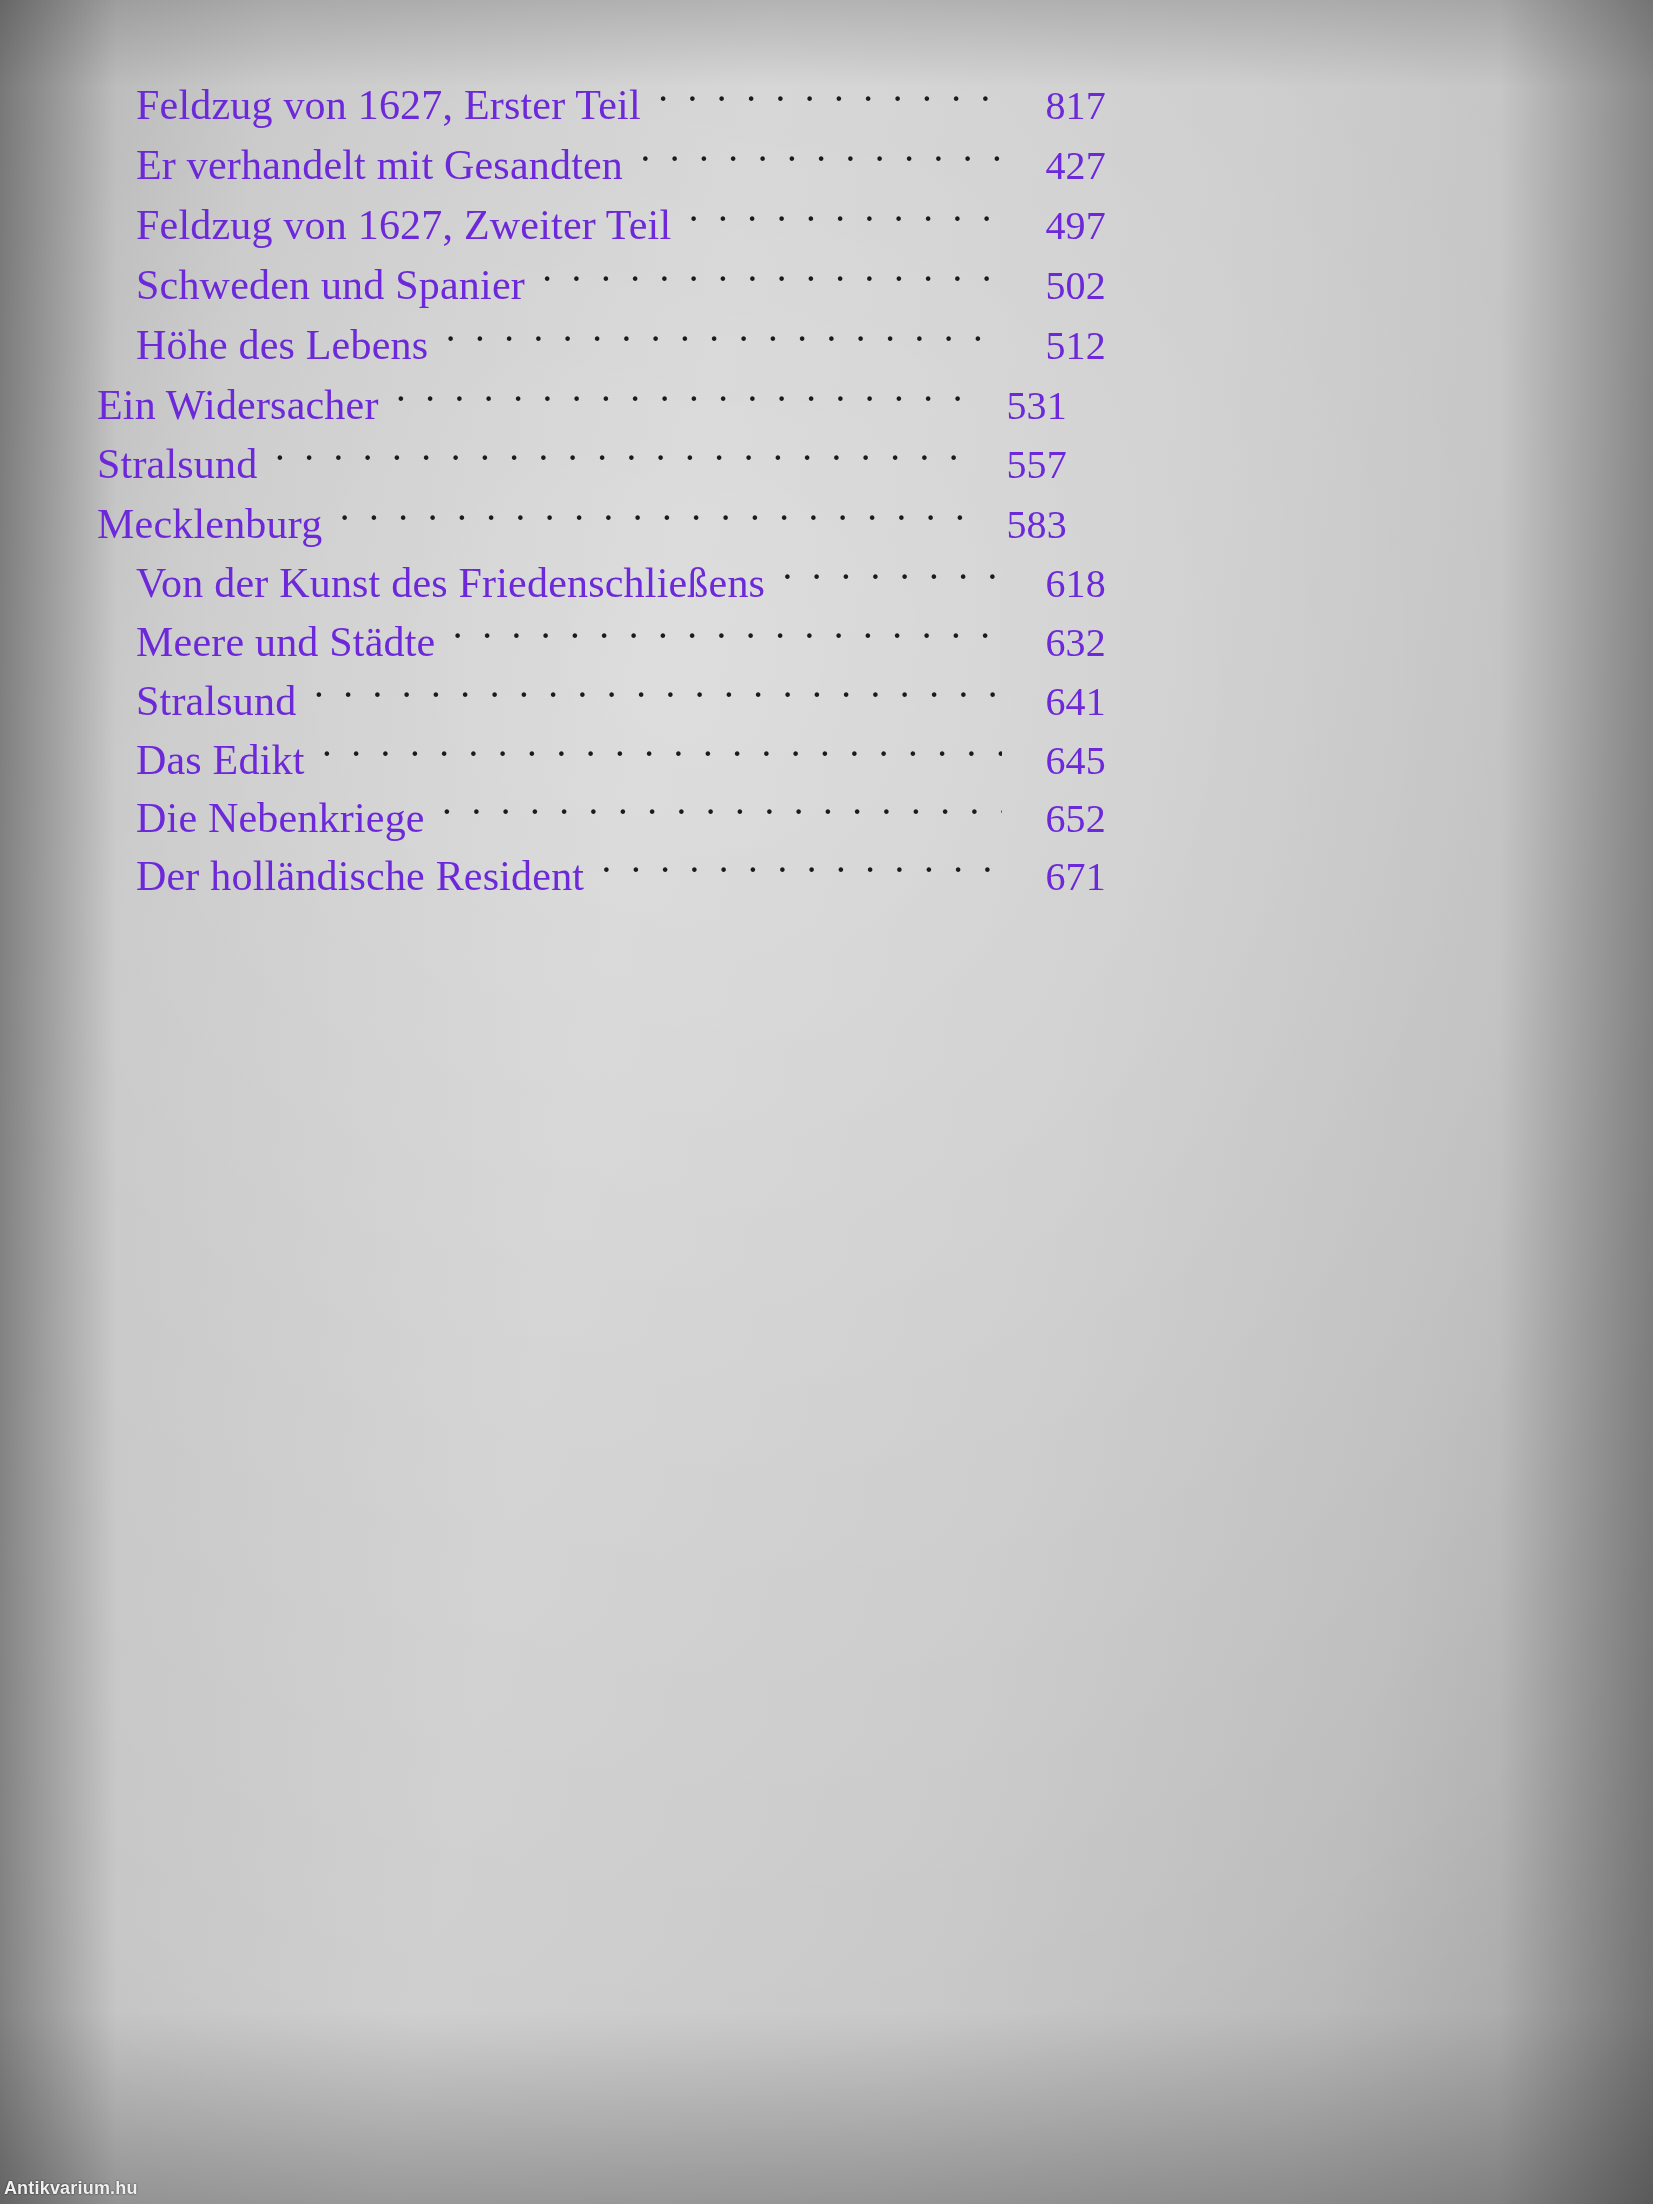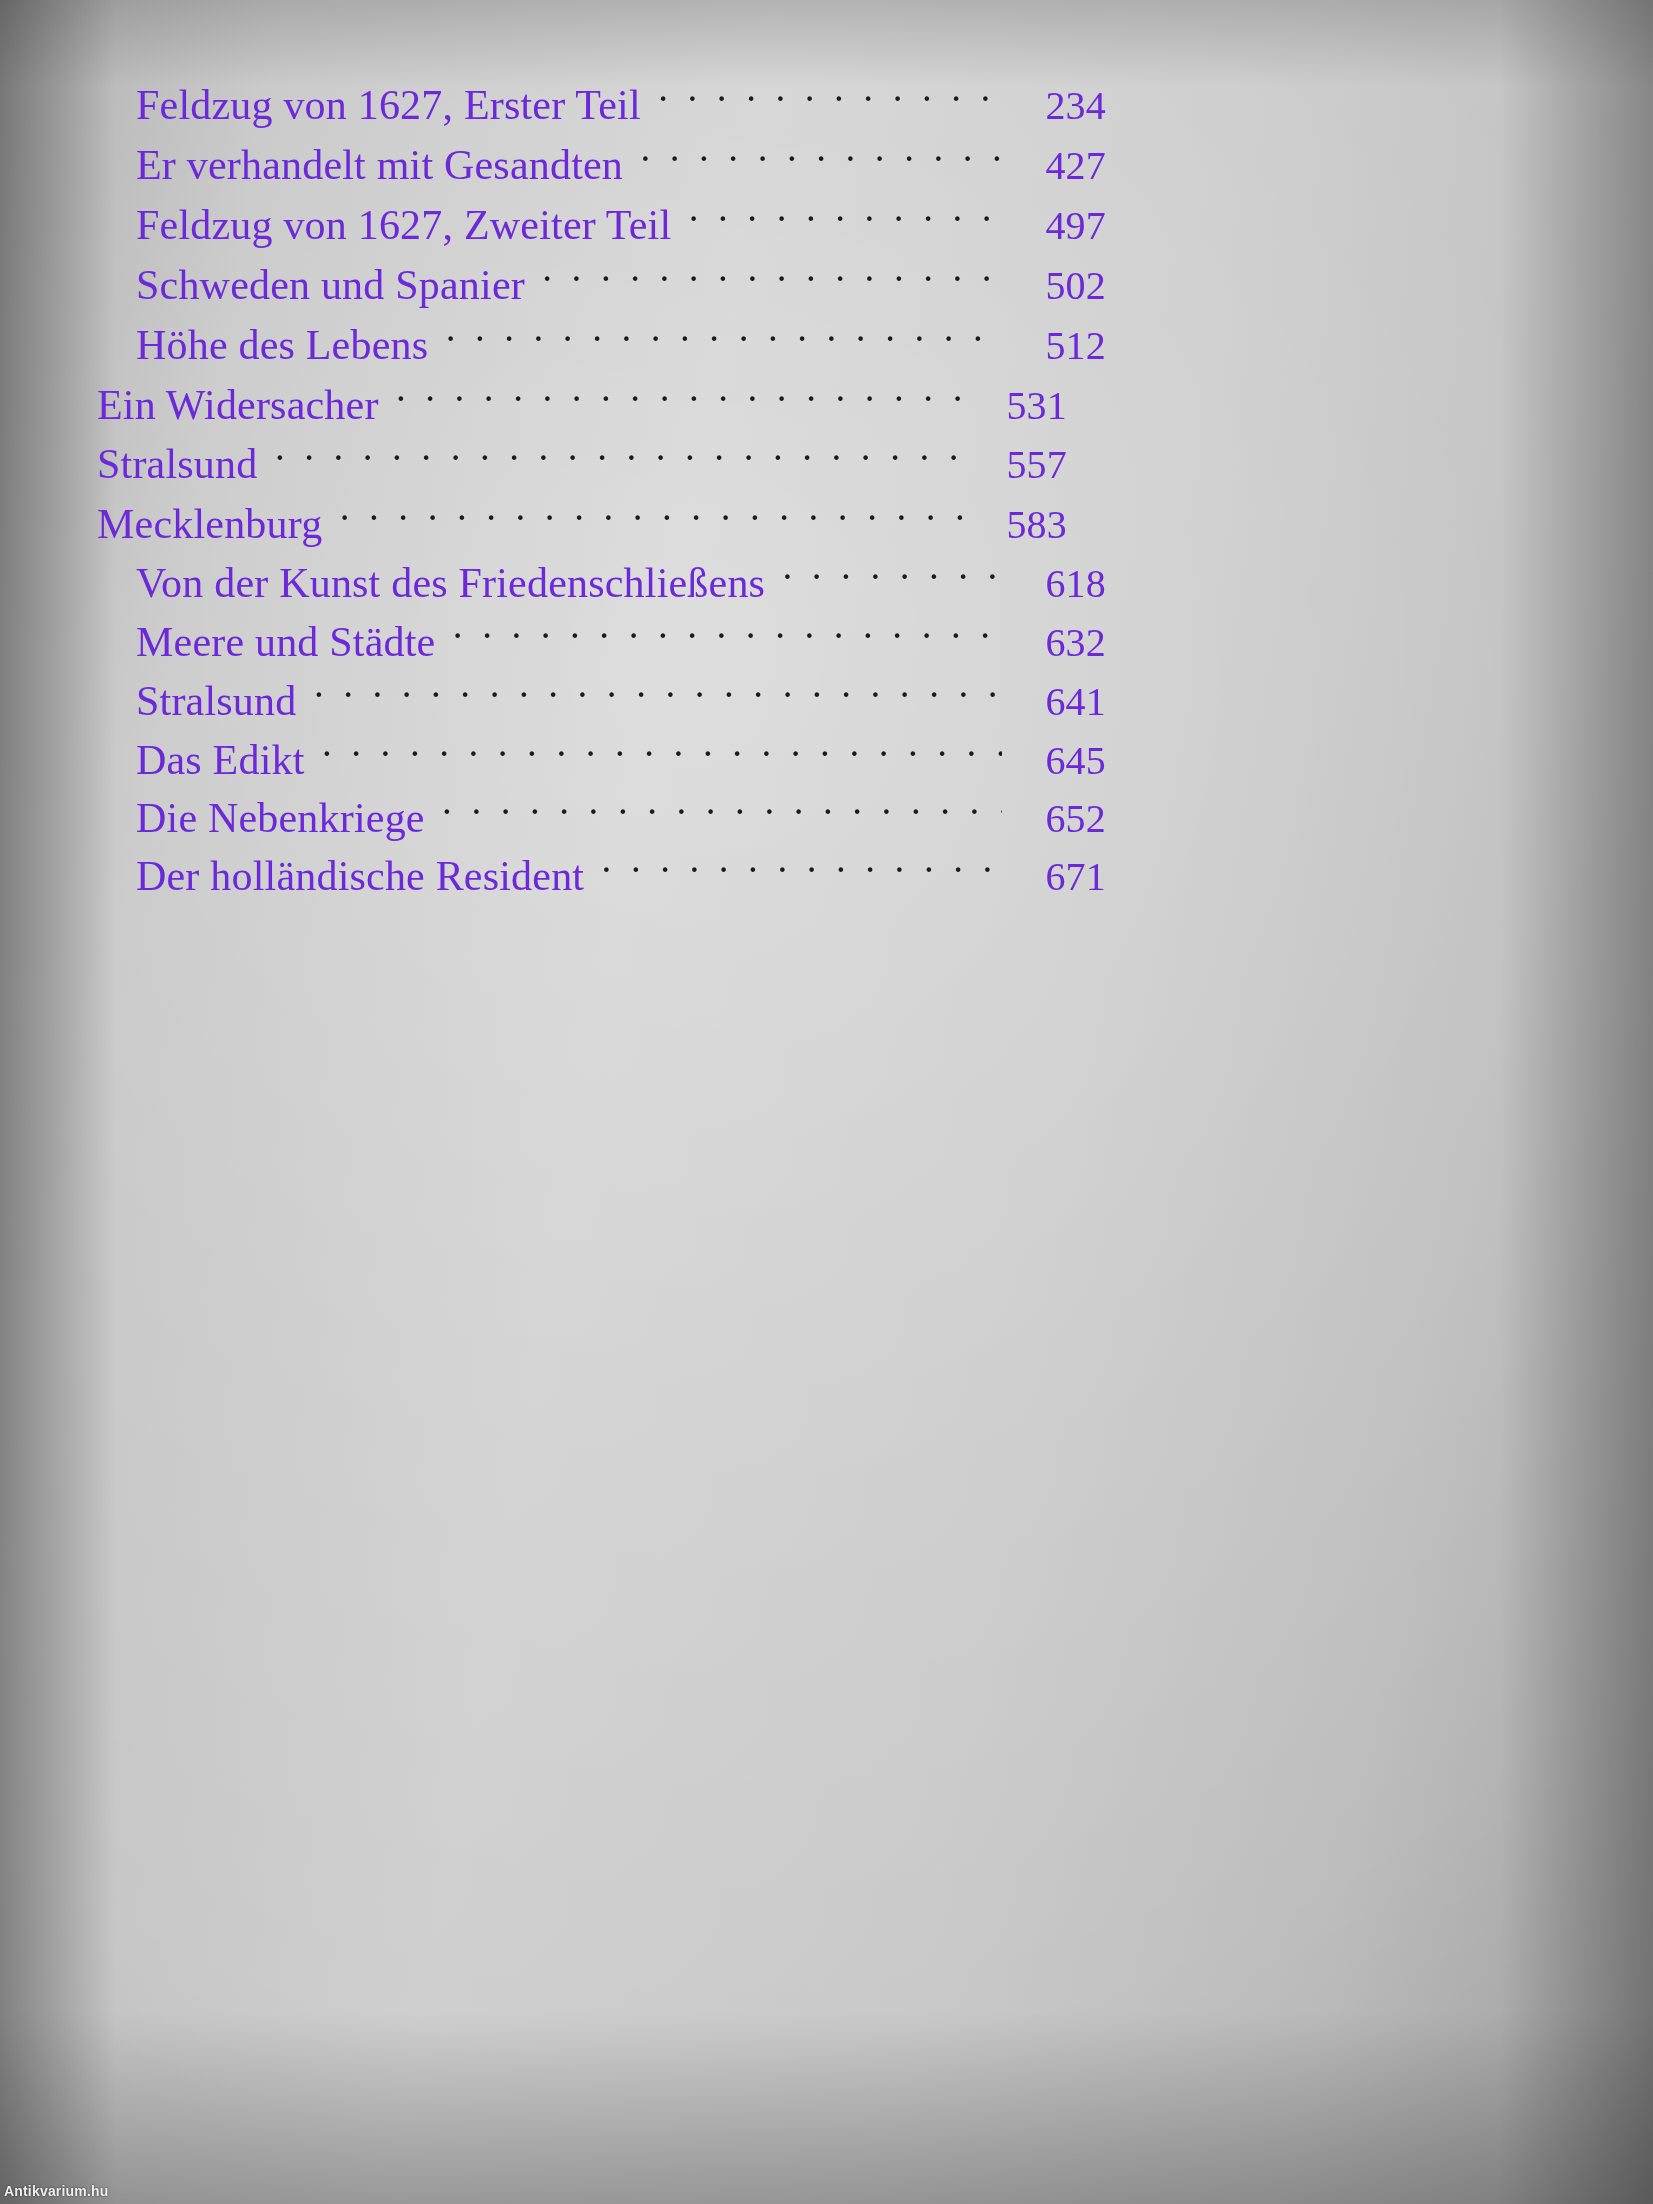--- a/index.html
+++ b/index.html
@@ -119,41 +119,41 @@
   .toc-entry:nth-child(13) { transform: translateY(4.9px); }
   .toc-entry:nth-child(14) { transform: translateY(3.9px); }
   .toc-entry:nth-child(15) { transform: translateY(2.9px); margin-top: 45px; }
 
   
   #watermark {
     position: absolute;
     left: 3.9px;
     bottom: 5.8px;
     font-family: "Liberation Sans", sans-serif;
-    font-size: 14px;
+    font-size: 18px;
     font-weight: bold;
     color: #f0f0f0;
     text-shadow: 0 0 1.9px rgba(0,0,0,0.8);
     letter-spacing: 0.2px;
   }
 </style>
 </head>
 <body>
 
 <div id="page-surface"></div>
 <div id="page-shadow-top"></div>
 <div id="page-shadow-left"></div>
 <div id="page-shadow-right"></div>
 <div id="page-shadow-bottom"></div>
 
 <div id="toc">
     <div class="toc-entry level-2">
       <span class="toc-title">Feldzug von 1627, Erster Teil</span>
       <span class="toc-dots"></span>
-      <span class="toc-page">234</span>
+      <span class="toc-page">817</span>
     </div>
     <div class="toc-entry level-2">
       <span class="toc-title">Er verhandelt mit Gesandten</span>
       <span class="toc-dots"></span>
       <span class="toc-page">427</span>
     </div>
     <div class="toc-entry level-2">
       <span class="toc-title">Feldzug von 1627, Zweiter Teil</span>
       <span class="toc-dots"></span>
       <span class="toc-page">497</span>

